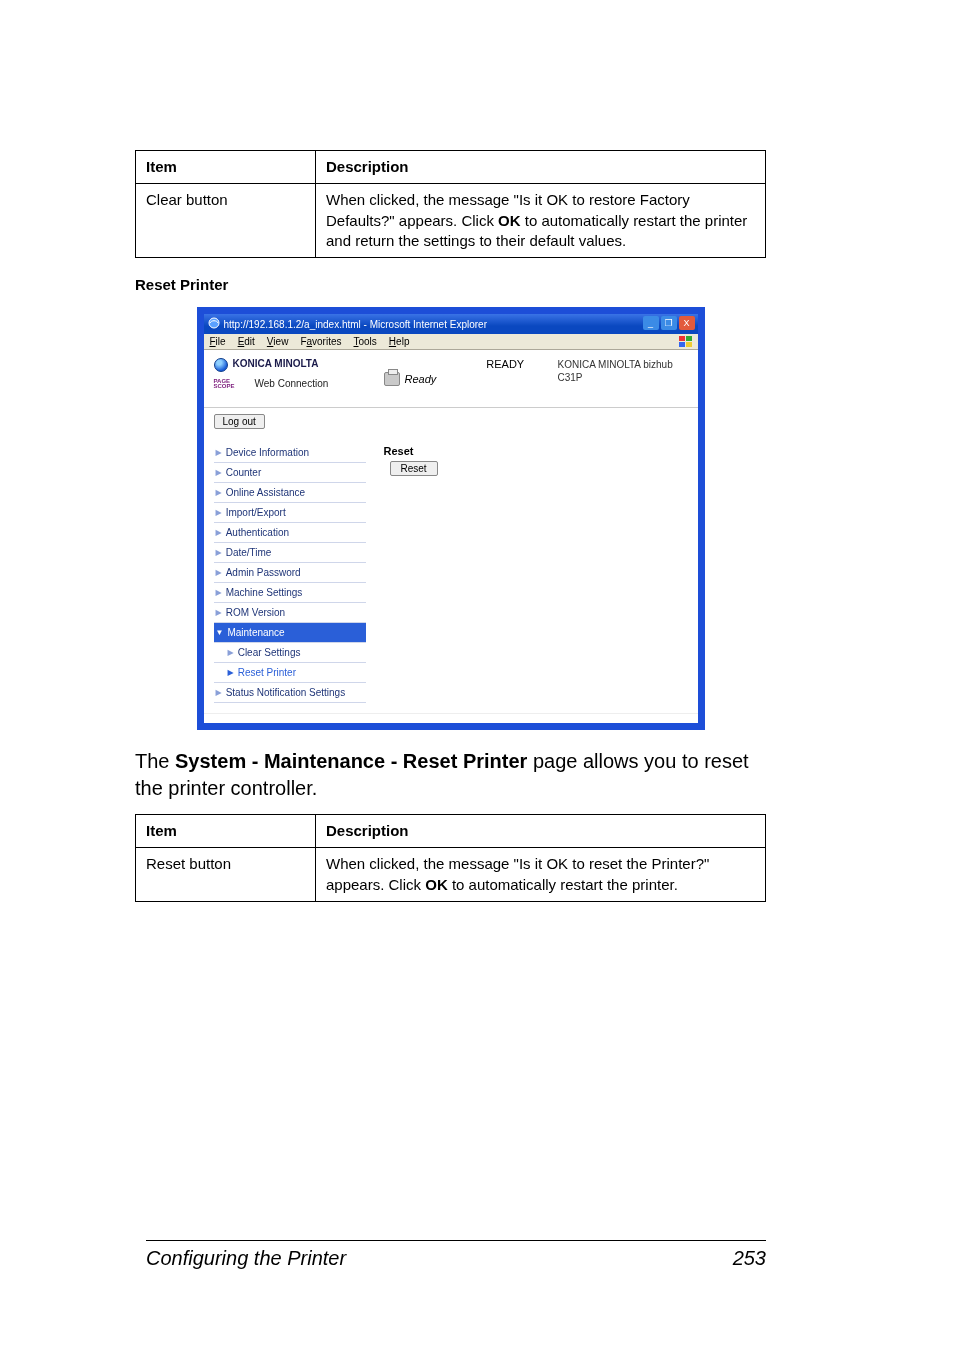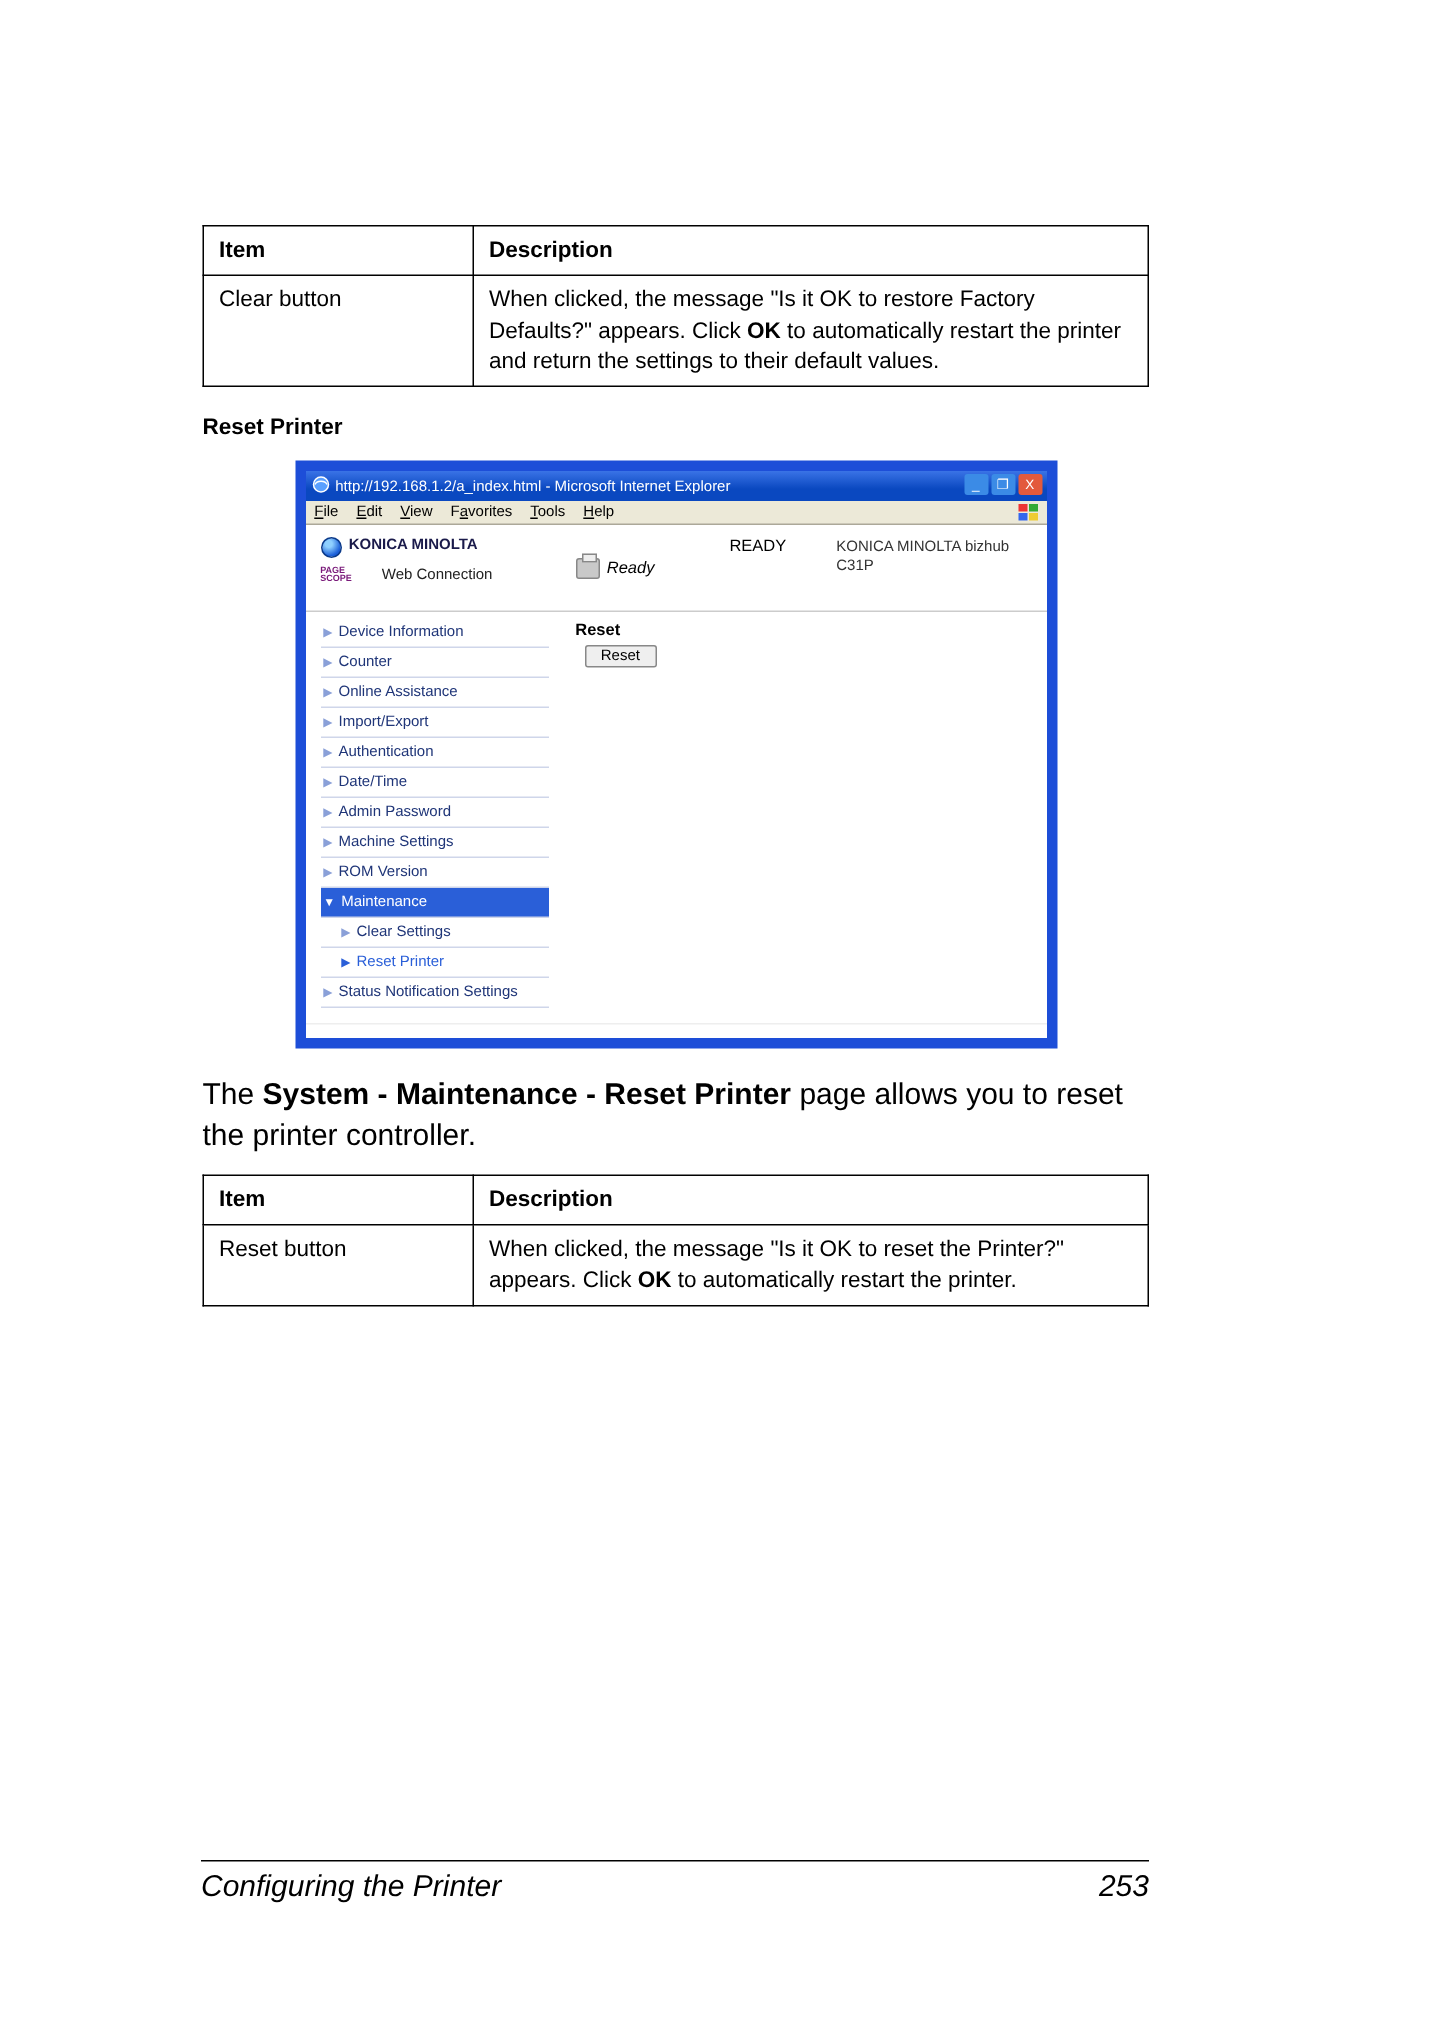--- a/index.html
+++ b/index.html
@@ -3,21 +3,21 @@
 <meta charset="utf-8">
 <style>
   * { box-sizing: border-box; margin: 0; padding: 0; }
   html, body { width: 954px; height: 1350px; background: #fff; font-family: Arial, Helvetica, sans-serif; }
   .page { width: 901px; height: 1350px; padding: 150px 135px 80px 135px; position: relative; }
   table.desc { width: 100%; border-collapse: collapse; margin-bottom: 18px; }
   table.desc th, table.desc td { border: 1px solid #000; padding: 6px 10px; font-size: 15px; text-align: left; vertical-align: top; line-height: 1.35; }
   table.desc th.item { width: 180px; }
   .section-title { font-size: 15px; font-weight: bold; margin: 12px 0 14px 0; }
   .body-text { font-size: 20px; line-height: 1.35; margin: 18px 0 12px 0; }
-  .footer { position: absolute; bottom: 80px; left: 134px; right: 135px; border-top: 1px solid #000; padding-top: 6px; display: flex; justify-content: space-between; font-style: italic; font-size: 20px; }
+  .footer { position: absolute; bottom: 80px; left: 146px; right: 135px; border-top: 1px solid #000; padding-top: 6px; display: flex; justify-content: space-between; font-style: italic; font-size: 20px; }
   
   .shot-wrap { display: flex; justify-content: center; margin: 8px 0 8px 0; }
   .shot { width: 508px; border: 7px solid #1d4ed8; font-family: Tahoma, Arial, sans-serif; font-size: 10px; background: #fff; }
   .shot .titlebar { height: 20px; background: linear-gradient(180deg, #3a73e6 0%, #0a48c0 60%, #0a48c0 100%); color: #fff; display: flex; align-items: center; padding: 0 4px; font-size: 10px; position: relative; }
   .shot .titlebar .tbtns { position: absolute; right: 3px; top: 2px; display: flex; gap: 2px; }
   .shot .titlebar .tbtn { width: 16px; height: 14px; border-radius: 2px; display: flex; align-items: center; justify-content: center; font-size: 9px; color: #fff; }
   .shot .titlebar .tbtn.min { background: #3b8be6; }
   .shot .titlebar .tbtn.max { background: #3b8be6; }
   .shot .titlebar .tbtn.close { background: #e35a3c; }
   .shot .menubar { background: #ece9d8; padding: 2px 6px; font-size: 10px; color: #000; display: flex; gap: 12px; border-bottom: 1px solid #aca899; position: relative; }
@@ -136,20 +136,23 @@
           </div>
           <div class="readyword">READY</div>
         </div>
         <div class="modelcol">
           <div>KONICA MINOLTA bizhub</div>
           <div>C31P</div>
         </div>
       </div>
 
       <div class="row2">
+        <div class="logoutcol">
+          <button class="logout-btn">Log out</button>
+        </div>
       </div>
 
       <div class="main">
         <div class="sidebar">
           <div class="sitem">
               <span class="tri">▶</span>
               <span>Device Information</span>
             </div>
           <div class="sitem">
               <span class="tri">▶</span>

